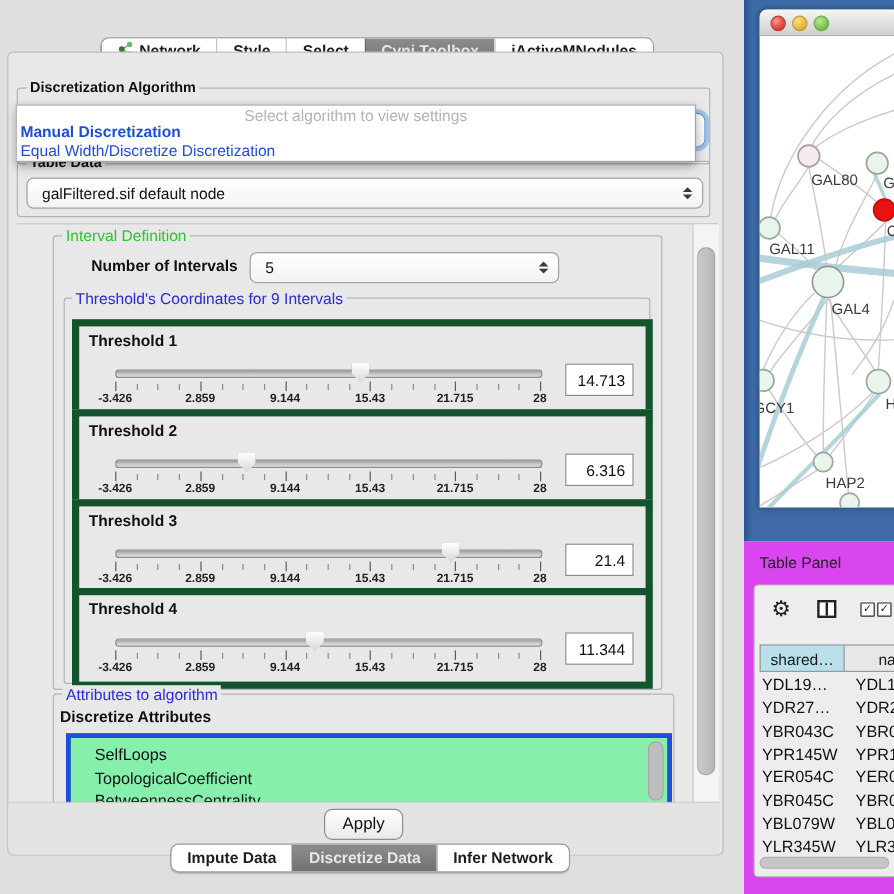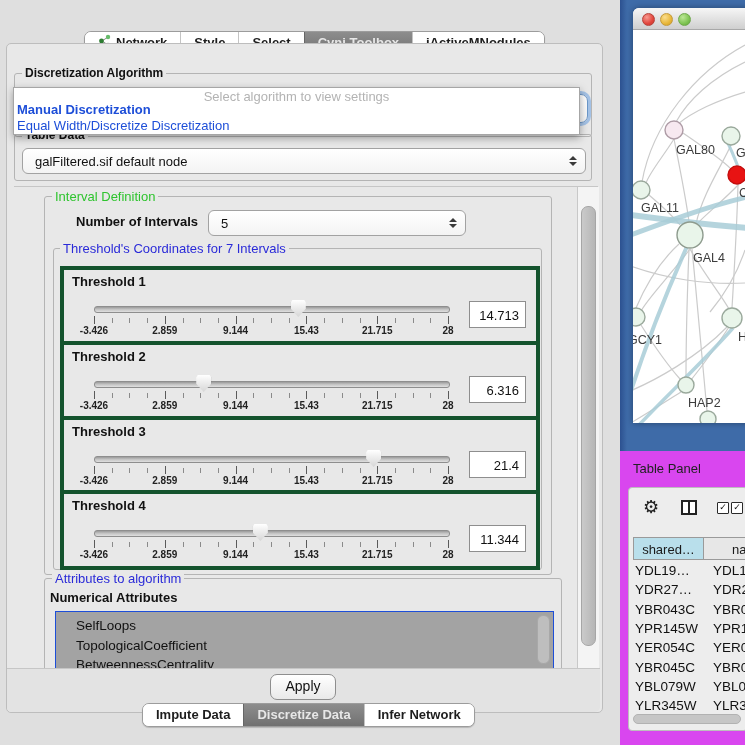--- a/index.html
+++ b/index.html
@@ -48,37 +48,37 @@
          box-shadow:0 3px 8px rgba(0,0,0,.35);z-index:40;}
   .popup-hint{position:absolute;left:0;right:0;top:1px;text-align:center;font-size:13px;color:#B3B3B3;}
   .popup-opt{position:absolute;left:3px;font-size:13px;color:#1d4ed8;white-space:nowrap;}
   .popup-opt.b{font-weight:700;}
 
   
   .vtrack{background:#F4F4F4;border-left:1px solid #C8C8C8;}
   .vthumb{background:linear-gradient(90deg,#CACACA,#B6B6B6);border:1px solid #A6A6A6;border-radius:7px;}
 
   
-  .th-row{position:absolute;left:60px;width:472px;height:72px;border:4px solid #14532d;background:#E8E8E8;}
+  .th-row{position:absolute;left:60px;width:472px;height:72px;border:6px solid #14532d;background:#E8E8E8;}
   .th-label{position:absolute;left:8px;top:4px;font-size:13px;font-weight:700;color:#111;}
   .th-track{position:absolute;left:30px;top:36px;width:354px;height:5px;border:1px solid #8E8E8E;border-radius:3px;
             background:linear-gradient(180deg,#9A9A9A 0%,#C2C2C2 45%,#E0E0E0 100%);}
   .th-thumb{position:absolute;top:30px;width:15px;height:17px;
             background:linear-gradient(#FFFFFF,#D6D6D6);
             clip-path:polygon(10% 0%,90% 0%,100% 15%,100% 52%,50% 100%,0% 52%,0% 15%);
             filter:drop-shadow(0 0 1px #777);}
   .tick{position:absolute;width:1px;background:#5A5A5A;}
   .tick.major{top:46px;height:8px;}
   .tick.minor{top:48px;height:5px;background:#8A8A8A;}
   .tick-label{position:absolute;top:55px;transform:translateX(-50%);font-size:10px;font-weight:700;color:#222;white-space:nowrap;}
   .th-value{position:absolute;left:405px;top:31px;width:57px;height:27px;background:#fff;border:1px solid #8E8E8E;
             font-size:13px;color:#111;text-align:right;line-height:27px;padding-right:6px;box-sizing:border-box;}
 
   
-  .attr-list{left:55px;top:611px;width:497px;height:57px;background:#a3a3a3;border:1px solid #1d4ed8;overflow:hidden;z-index:2;}
+  .attr-list{left:55px;top:611px;width:497px;height:57px;background:#86efac;border:4px solid #1d4ed8;overflow:hidden;z-index:2;}
   .attr-item{position:absolute;left:20px;height:19px;line-height:19px;font-size:13.5px;color:#111;white-space:nowrap;}
   .attr-scroll{position:absolute;right:3px;top:3px;width:11px;height:47px;background:#BEBEBE;border:1px solid #A8A8A8;border-radius:6px;}
 
   .apply-band{left:7px;top:668px;width:593px;height:43px;background:#E3E3E3;border-top:1px solid #C6C6C6;
               border-radius:0 0 5px 5px;z-index:10;}
   .apply-btn{position:absolute;left:263px;top:5px;width:64px;height:24px;background:linear-gradient(#FFFFFF,#E9E9E9);
              border:1px solid #8E8E8E;border-radius:7px;font-size:14px;color:#111;text-align:center;line-height:23px;}
 
   
   .net-frame{left:620px;top:0;width:125px;height:451px;
@@ -181,21 +181,21 @@
     <span class="abs" style="left:76px;top:214px;font-size:13px;font-weight:700;color:#111;">Number of Intervals</span>
     <div class="abs combo" style="left:208px;top:210px;width:256px;height:24px;">
       <span class="val">5</span>
       <span class="stepper">
           <i class="up"></i>
           <i class="dn"></i>
         </span>
     </div>
 
     <div class="abs groupbox" style="left:53px;top:248px;width:487px;height:320px;"></div>
-    <span class="group-title t-blue" style="left:60px;top:241px;">Threshold's Coordinates for 7 Intervals</span>
+    <span class="group-title t-blue" style="left:60px;top:241px;">Threshold's Coordinates for 9 Intervals</span>
     <div class="abs" id="threshold-rows">
         <div class="th-row" style="top: 266px;">
           <div class="th-label">Threshold 1</div>
           <div class="th-track"></div>
           <span class="tick major" style="left: 30px;"></span>
           <span class="tick-label" style="left: 30px;">-3.426</span>
           <span class="tick minor" style="left: 47.7px;"></span>
           <span class="tick minor" style="left: 65.4px;"></span>
           <span class="tick minor" style="left: 83.1px;"></span>
           <span class="tick major" style="left: 100.8px;"></span>
@@ -319,21 +319,21 @@
           <span class="tick minor" style="left: 366.3px;"></span>
           <span class="tick major" style="left: 384px;"></span>
           <span class="tick-label" style="left: 384px;">28</span>
           <div class="th-thumb" style="left: 188.878px;"></div>
           <div class="th-value">11.344</div>
         </div>
       </div>
 
     <div class="abs groupbox" style="left:44px;top:578px;width:516px;height:92px;"></div>
     <span class="group-title t-blue" style="left:52px;top:571px;">Attributes to algorithm</span>
-    <span class="abs" style="left:50px;top:590px;font-size:13px;font-weight:700;color:#111;">Numerical Attributes</span>
+    <span class="abs" style="left:50px;top:590px;font-size:13px;font-weight:700;color:#111;">Discretize Attributes</span>
     <div class="abs attr-list" id="attr-list">
       <div class="attr-scroll"></div>
     <div class="attr-item" style="top: 4px;">SelfLoops</div>
         <div class="attr-item" style="top: 23.5px;">TopologicalCoefficient</div>
         <div class="attr-item" style="top: 43px;">BetweennessCentrality</div>
       </div>
 
     <div class="abs apply-band">
       <div class="apply-btn">Apply</div>
     </div>

